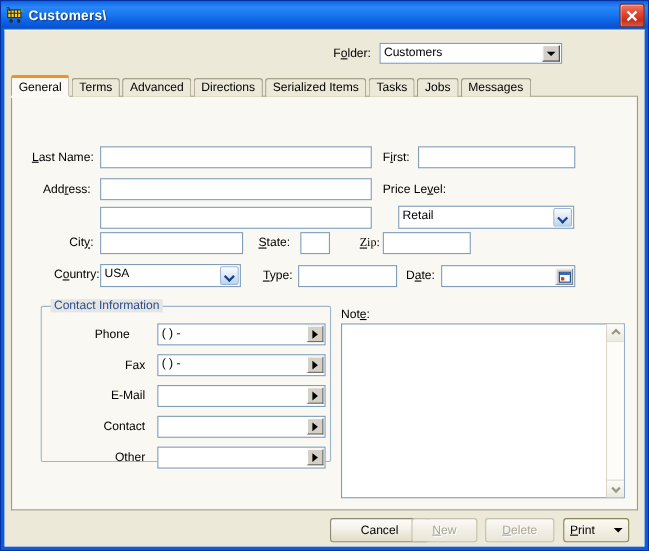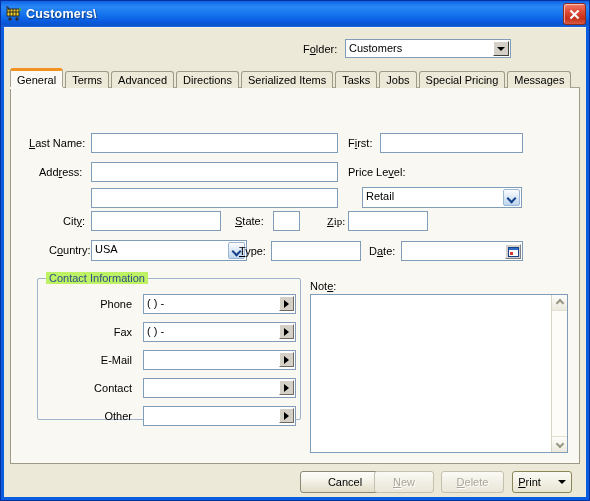--- a/index.html
+++ b/index.html
@@ -274,21 +274,21 @@
   
   .group {
     position: absolute;
     box-sizing: border-box;
     border: 1px solid #a0b4cc;
     border-radius: 2px;
   }
   .group-title {
     position: absolute;
     top: -7px; left: 8px;
-    background: #bef264;
+    background: #e5e5e5;
     padding: 0 3px;
     font-size: 11px;
     color: #2a4f86;
     white-space: nowrap;
   }
 
   
   .note-box {
     position: absolute;
     box-sizing: border-box;
@@ -438,23 +438,20 @@
       <div class="tab">
           <span>Serialized Items</span>
         </div>
       <div class="tab">
           <span>Tasks</span>
         </div>
       <div class="tab">
           <span>Jobs</span>
         </div>
       <div class="tab">
-          <span>Special Pricing</span>
-        </div>
-      <div class="tab">
           <span>Messages</span>
         </div>
     </div>
 
     <div class="panel">
 
       <span class="lbl" style="left:18px; top:49px;"><u>L</u><span>ast Name:</span></span>
       <div class="tbox" style="left:80px; top:45px; width:247px; height:20px;"></div>
       <span class="lbl" style="left:337px; top:49px;"><span>F</span><u>i</u><span>rst:</span></span>
       <div class="tbox" style="left:369px; top:45px; width:143px; height:20px;"></div>
@@ -472,38 +469,38 @@
       </div>
 
       <span class="lbl" style="left:52px; top:127px;"><span>Cit</span><u>y</u><span>:</span></span>
       <div class="tbox" style="left:80px; top:123px; width:130px; height:20px;"></div>
       <span class="lbl" style="left:224px; top:127px;"><u>S</u><span>tate:</span></span>
       <div class="tbox" style="left:262px; top:123px; width:27px; height:20px;"></div>
       <span class="lbl" style="left:316px; top:127px;font-family:Liberation Serif, serif;"><u>Z</u><span>ip:</span></span>
       <div class="tbox" style="left:337px; top:123px; width:80px; height:20px;"></div>
 
       <span class="lbl" style="left:38px; top:156px;"><span>C</span><u>o</u><span>untry:</span></span>
-      <div class="xpcombo" style="left:80px; top:152px; width:156px; height:21px;">
+      <div class="xpcombo" style="left:80px; top:152px; width:128px; height:21px;">
         <span class="val">USA</span>
         <span class="xp-drop">
             <span class="chev"></span>
           </span>
       </div>
       <span class="lbl" style="left:228px; top:157px;"><u>T</u><span>ype:</span></span>
       <div class="tbox" style="left:260px; top:153px; width:90px; height:20px;"></div>
       <span class="lbl" style="left:358px; top:157px;"><span>D</span><u>a</u><span>te:</span></span>
       <div class="tbox" style="left:390px; top:153px; width:122px; height:20px;"></div>
       <div class="date-btn" style="left:494px; top:156px;">
           <span class="cal-ico"></span>
         </div>
 
       <div class="group" style="left:26px; top:190px; width:264px; height:142px;">
         <span class="group-title">Contact Information</span>
 
-        <span class="lbl right" style="left:34px; top:19px; width:60px;">Phone</span>
+        <span class="lbl right" style="left:34px; top:19px; width:60px;text-align:center;">Phone</span>
         <div class="combo-btnbox" style="left:105px; top:15px; width:153px; height:20px;">
           <span class="val">(   )    -</span>
           <span class="arrow-btn">
               <span class="tri-right"></span>
             </span>
         </div>
 
         <span class="lbl right" style="left:34px; top:47px; width:60px;">Fax</span>
         <div class="combo-btnbox" style="left:105px; top:43px; width:153px; height:20px;">
           <span class="val">(   )    -</span>

